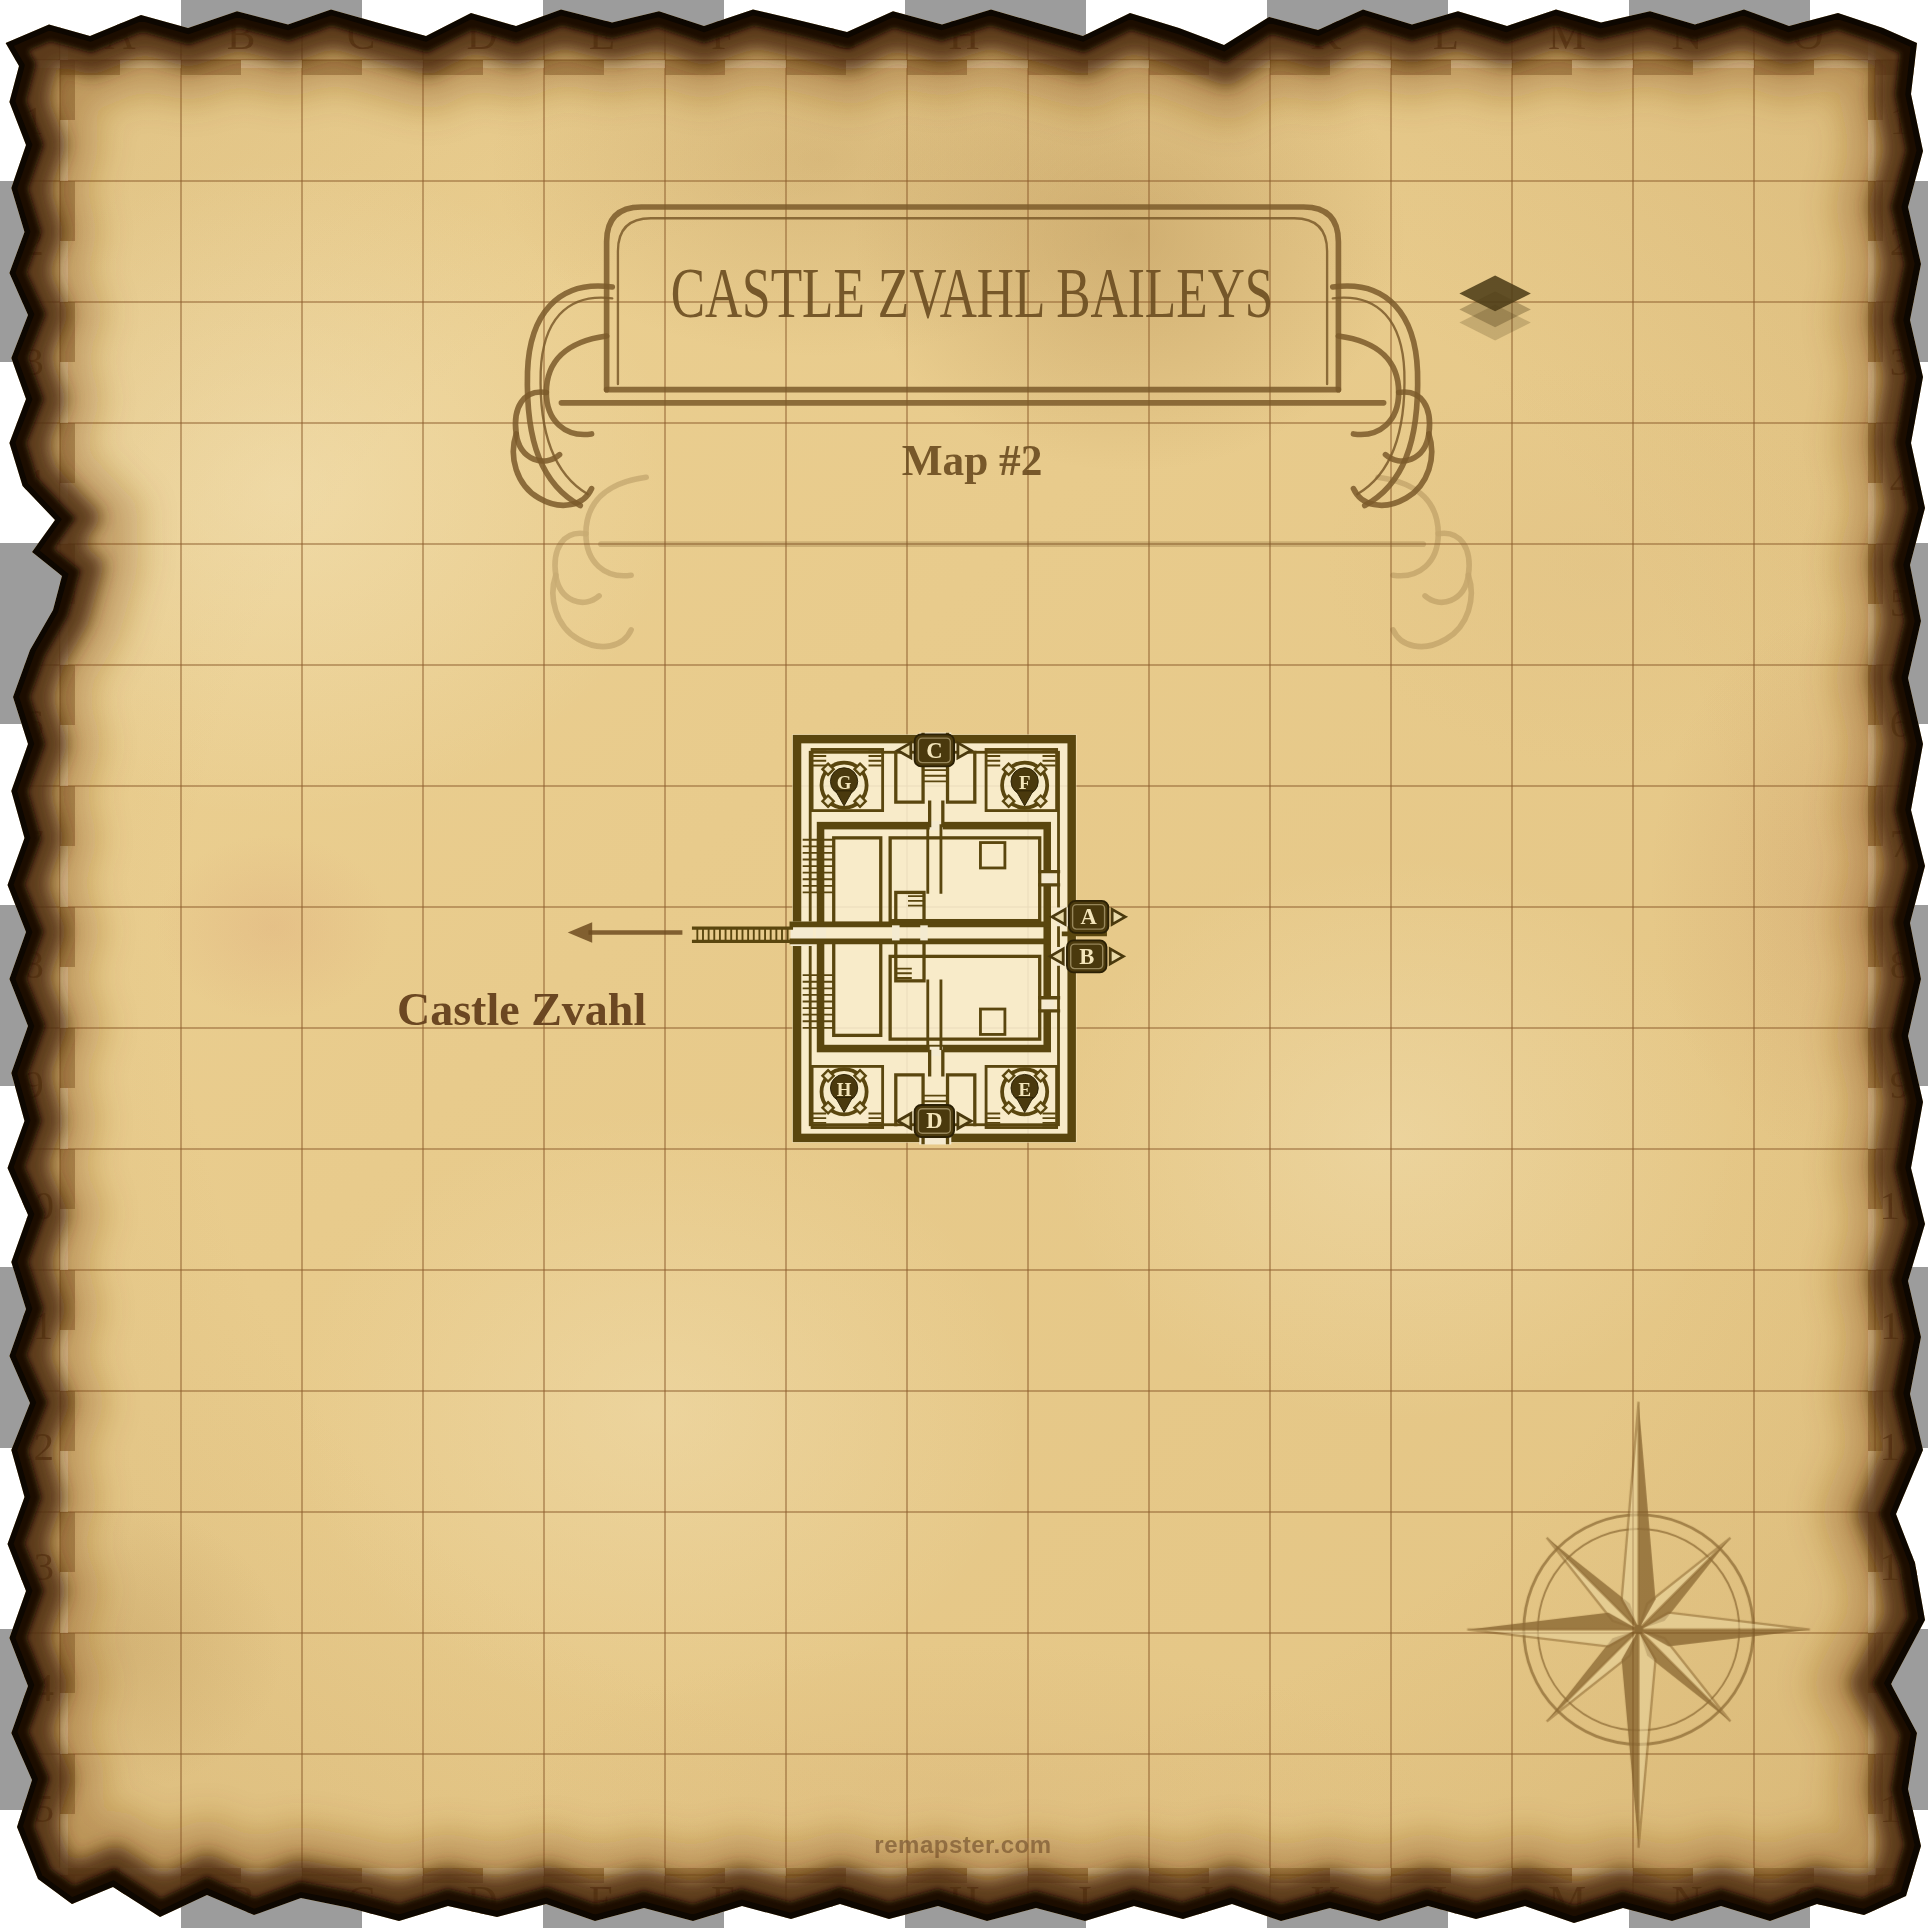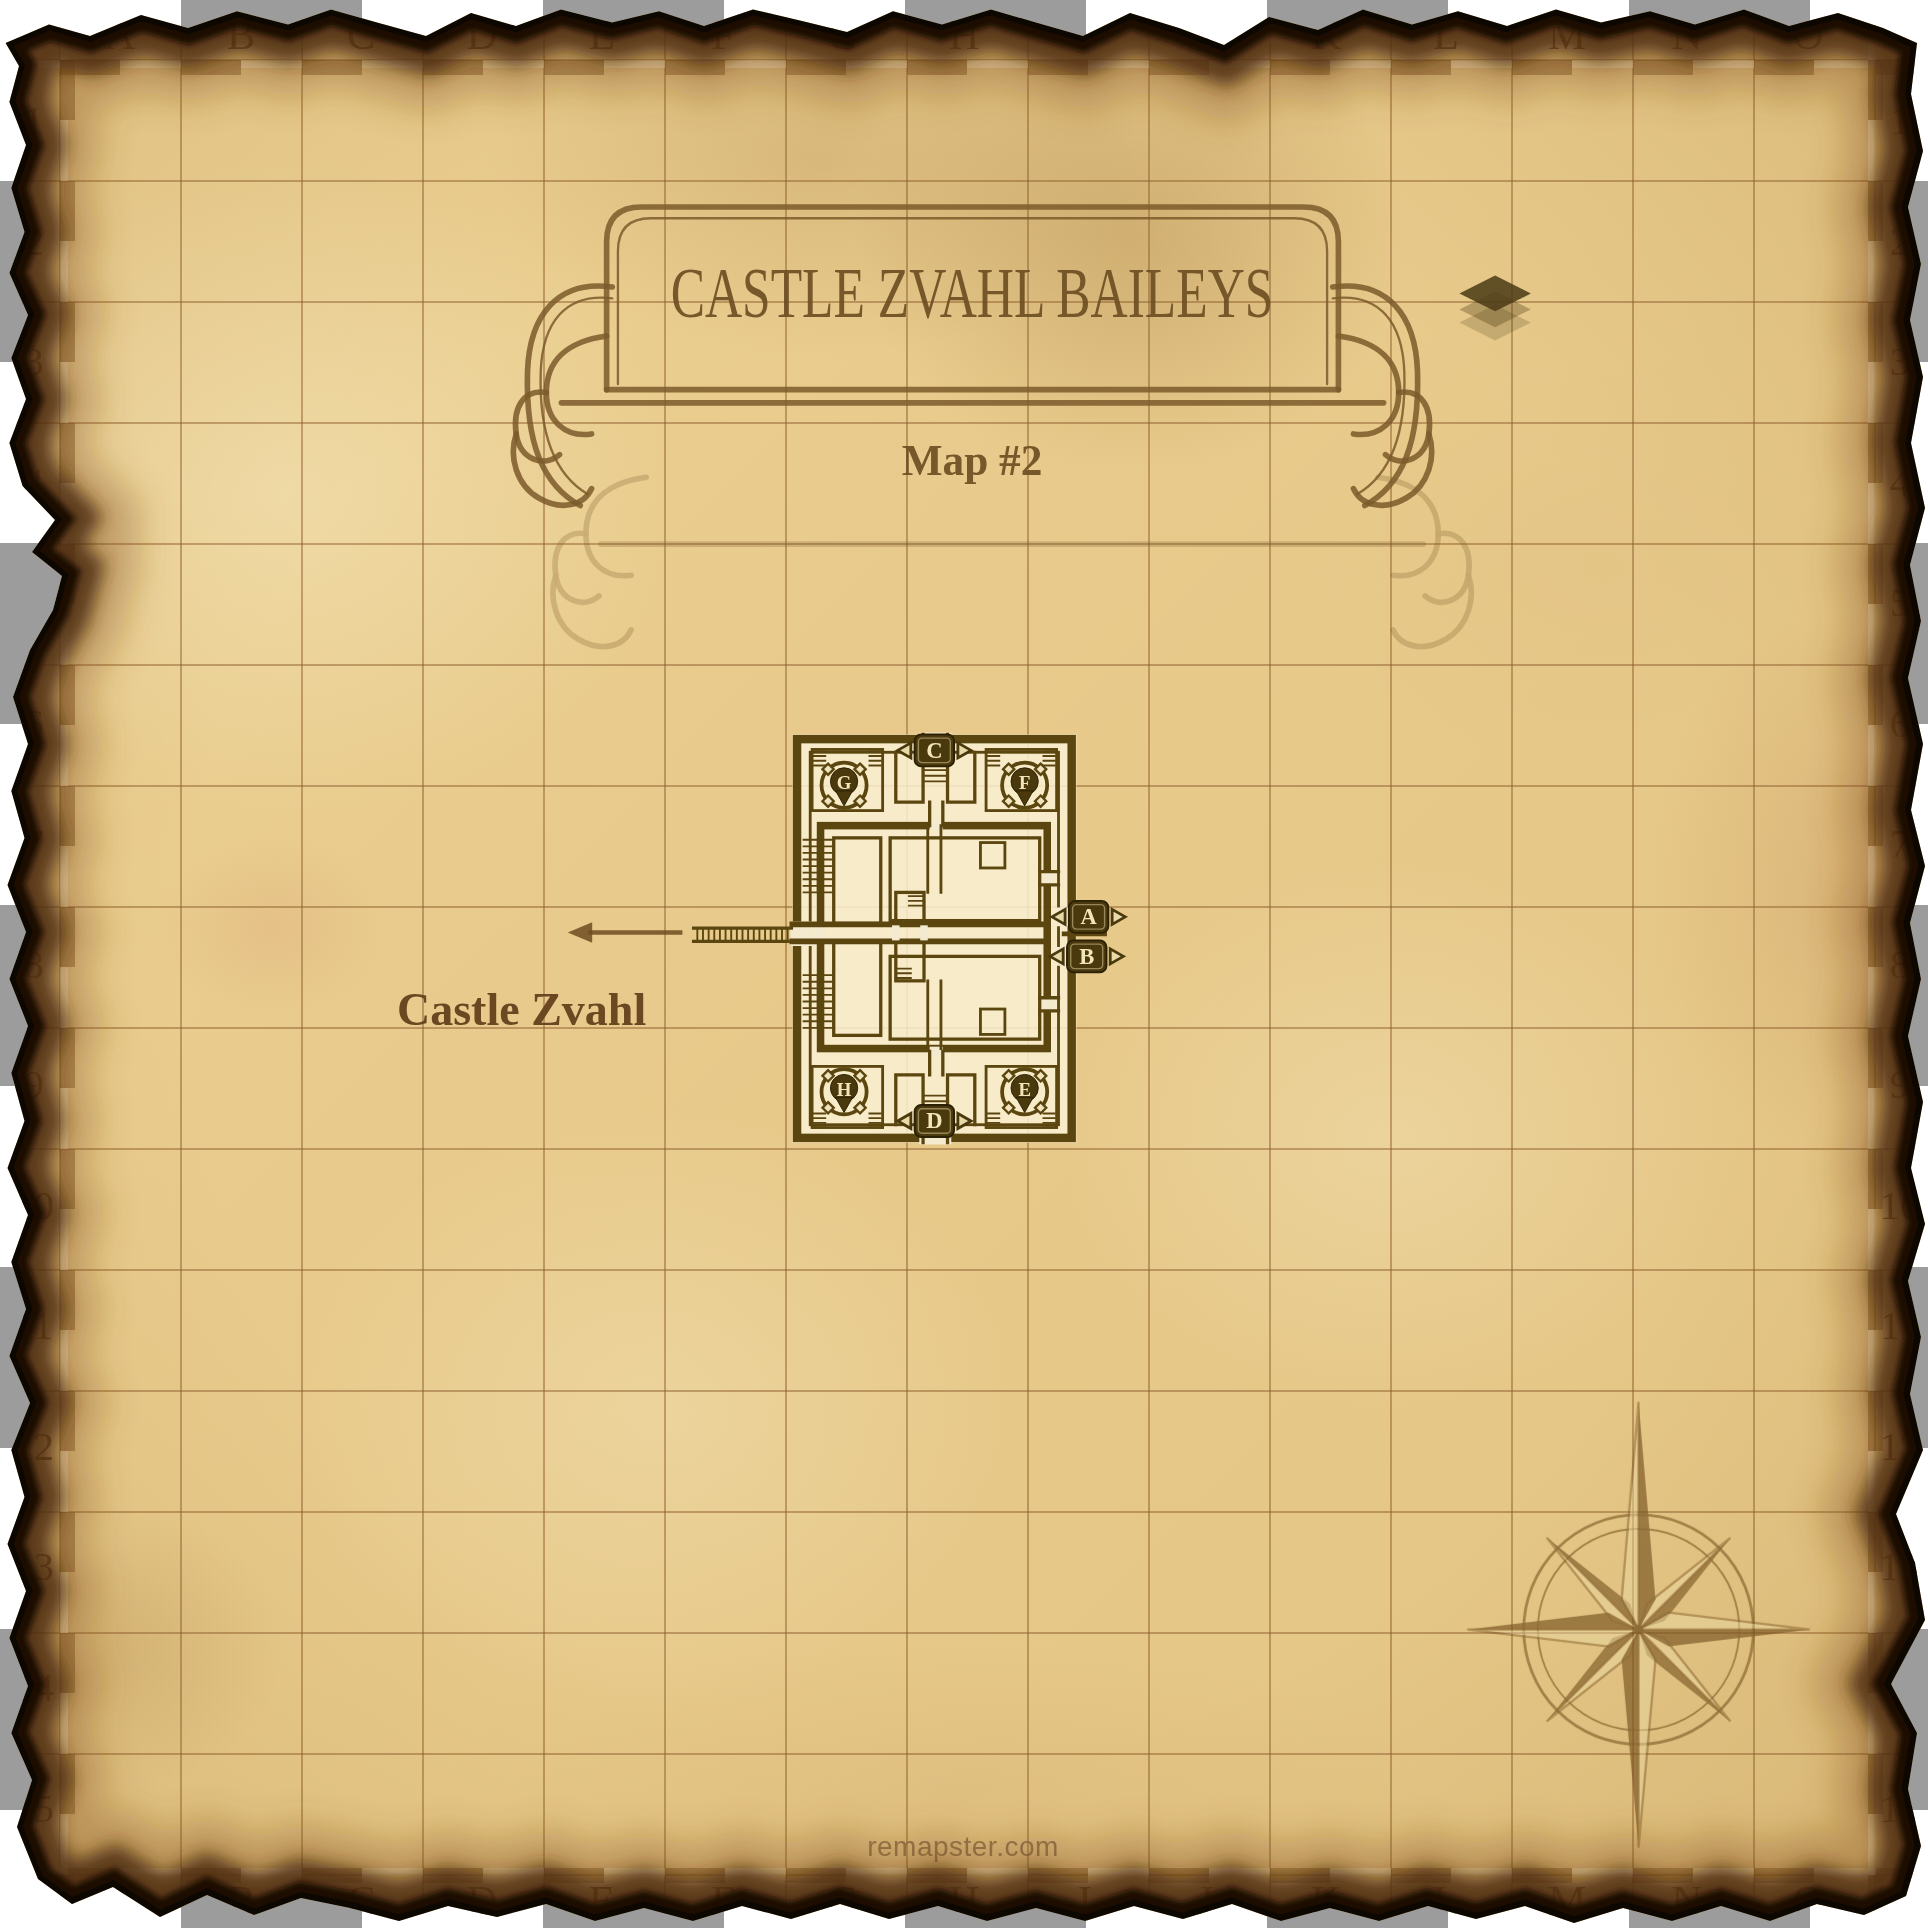--- a/index.html
+++ b/index.html
@@ -51,21 +51,21 @@
   .band-left::after,.band-right::after{top:0;left:0;height:100%;width:7.5px;
     background:repeating-linear-gradient(180deg, rgba(0,0,0,0) 0 60px, rgba(247,234,198,.6) 60px 121px);
     background-position-y:60px;}
   .glabel{position:absolute;width:56px;height:53px;line-height:53px;text-align:center;
     color:#6e4a1c;opacity:.92;font-size:43px;}
   .rlabel{font-size:41px;}
   .abs{position:absolute;}
   .keep-label{left:397px;top:953px;width:471px;color:#6b4722;
     font-weight:bold;font-size:46px;line-height:58px;margin-top:28px;}
   .watermark{left:822px;top:1831px;width:282px;text-align:center;
-    font-family:"Liberation Sans", sans-serif;font-weight:normal;font-size:28px;
+    font-family:"Liberation Sans", sans-serif;font-weight:bold;font-size:24px;
     color:rgba(128,99,62,.78);letter-spacing:0.5px;}
   svg{position:absolute;overflow:visible;}
   .burn{z-index:50;}
   text{font-family:"Liberation Serif", serif;}
 </style>
 </head>
 <body>
 
 <div class="stage">
   <div class="paper" id="paper" style="clip-path: polygon(5.6px 43px, 49px 24.5px, 90px 36px, 141px 15px, 188px 28px, 237px 11.3px, 288px 24.5px, 331px 9.4px, 377px 22.6px, 426px 36px, 471px 13px, 516px 26px, 561px 9.4px, 612px 22.6px, 659px 11.3px, 704px 26px, 753px 9.4px, 802px 21px, 847px 32px, 893px 11.3px, 942px 24.5px, 991px 9.4px, 1036px 22.6px, 1083px 36px, 1130px 13px, 1179px 28px, 1224px 45px, 1269px 17px, 1318px 30px, 1363px 9.4px, 1412px 24.5px, 1458px 11.3px, 1507px 26px, 1556px 9.4px, 1601px 22.6px, 1650px 11.3px, 1695px 24.5px, 1744px 9.4px, 1789px 26px, 1838px 13px, 1883px 28px, 1917px 43px, 1911px 94px, 1923px 151px, 1908px 207px, 1921px 264px, 1910px 320px, 1923px 377px, 1911px 443px, 1925px 508px, 1910px 565px, 1921px 621px, 1908px 678px, 1923px 744px, 1911px 810px, 1925px 866px, 1910px 923px, 1921px 979px, 1908px 1036px, 1923px 1102px, 1911px 1168px, 1925px 1224px, 1908px 1281px, 1921px 1337px, 1910px 1394px, 1923px 1450px, 1896px 1514px, 1915px 1563px, 1925px 1620px, 1891px 1684px, 1917px 1733px, 1908px 1789px, 1921px 1846px, 1906px 1896px, 1864px 1915px, 1817px 1904px, 1770px 1921px, 1721px 1906px, 1672px 1921px, 1623px 1908px, 1574px 1923px, 1525px 1906px, 1476px 1919px, 1428px 1906px, 1379px 1921px, 1330px 1908px, 1281px 1921px, 1232px 1904px, 1183px 1919px, 1134px 1906px, 1085px 1921px, 1036px 1908px, 987px 1921px, 938px 1906px, 889px 1919px, 840px 1904px, 791px 1919px, 742px 1906px, 693px 1921px, 644px 1908px, 595px 1921px, 546px 1904px, 497px 1917px, 448px 1906px, 399px 1921px, 350px 1908px, 301px 1898px, 254px 1915px, 207px 1895px, 160px 1917px, 113px 1887px, 72px 1904px, 38px 1879px, 17px 1827px, 32px 1780px, 11.3px 1733px, 28px 1686px, 9.4px 1638px, 26px 1591px, 7.5px 1544px, 24.5px 1497px, 11.3px 1450px, 30px 1403px, 9.4px 1356px, 26px 1309px, 11.3px 1262px, 28px 1215px, 7.5px 1168px, 24.5px 1121px, 11.3px 1073px, 28px 1026px, 9.4px 979px, 26px 932px, 7.5px 885px, 24.5px 838px, 11.3px 791px, 28px 744px, 13px 697px, 30px 650px, 53px 610px, 62px 576px, 32px 552px, 55px 520px, 22.6px 486px, 9.4px 443px, 26px 399px, 11.3px 358px, 28px 315px, 9.4px 273px, 24.5px 232px, 11.3px 188px, 26px 145px, 9.4px 102px, 19px 66px);">

